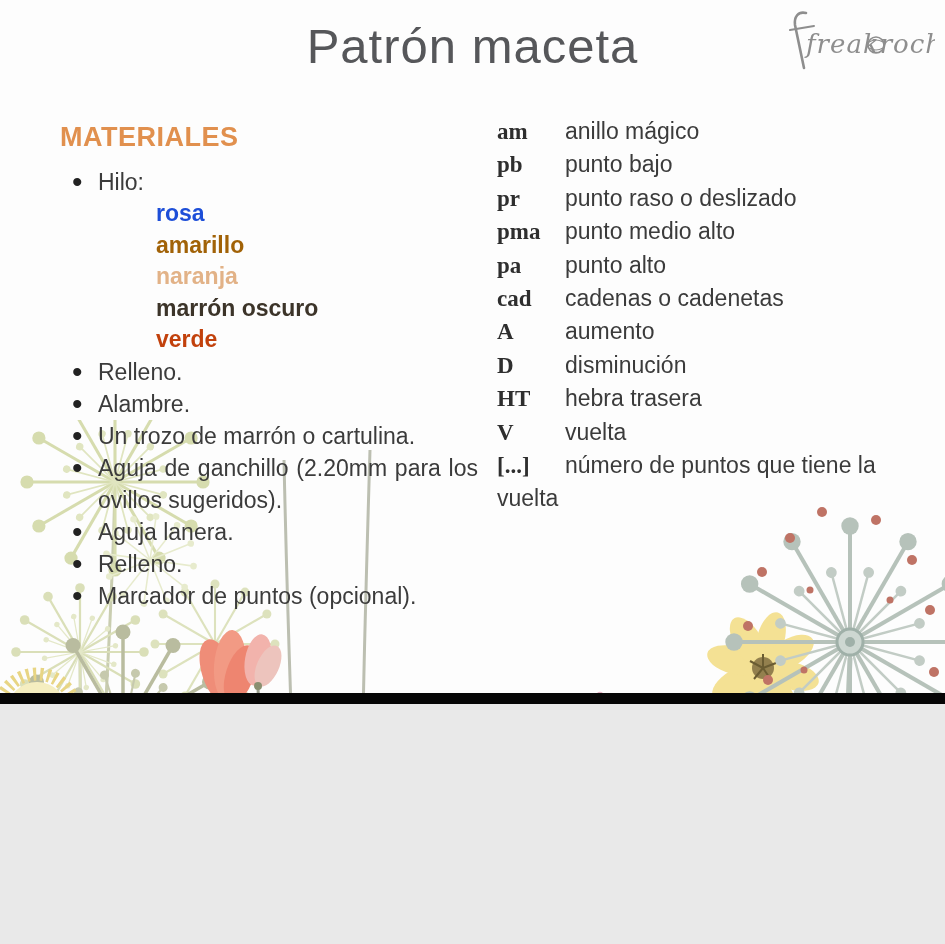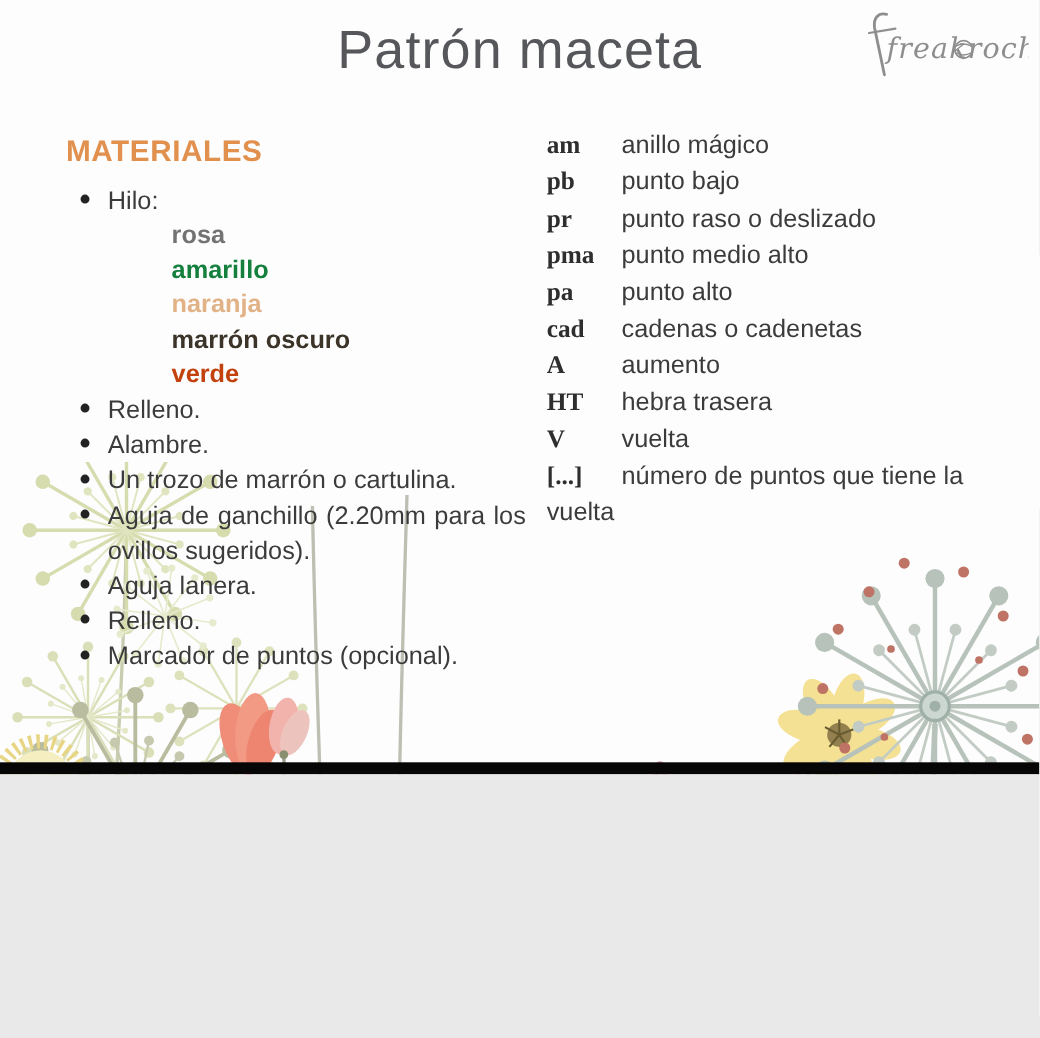--- a/index.html
+++ b/index.html
@@ -75,22 +75,22 @@
     <circle cx="106" cy="37" r="8" fill="none" stroke="#8e8e8e" stroke-width="1.6"></circle>
     <path d="M99,34 q7,-4 14,0 M99,40 q7,4 14,0" stroke="#8e8e8e" stroke-width="1.2" fill="none"></path>
   </svg>
 
   <div class="materials">
     <div class="section-heading" style="color: rgb(225, 144, 78);">MATERIALES</div>
     <ul>
       <li>
         <span>Hilo:</span>
         <div class="yarn-colors">
-          <div style="color: #737373;">rosa</div>
-          <div style="color: #15803d;">amarillo</div>
+          <div style="color: #1d4ed8;">rosa</div>
+          <div style="color: #a16207;">amarillo</div>
           <div style="color: rgb(226, 178, 135);">naranja</div>
           <div style="color: rgb(60, 52, 41);">marrón oscuro</div>
           <div style="color: #c2410c;">verde</div>
         </div>
       </li>
       <li>Relleno.</li>
       <li>Alambre.</li>
       <li>Un trozo de marrón o cartulina.</li>
       <li>Aguja de ganchillo (2.20mm para los ovillos sugeridos).</li>
       <li>Aguja lanera.</li>
@@ -101,20 +101,21 @@
 
   <div class="abbr-section">
     <div class="abbr-rows">
       <div class="abbr-row"><span class="abbr">am</span><span class="meaning">anillo mágico</span></div>
       <div class="abbr-row"><span class="abbr">pb</span><span class="meaning">punto bajo</span></div>
       <div class="abbr-row"><span class="abbr">pr</span><span class="meaning">punto raso o deslizado</span></div>
       <div class="abbr-row"><span class="abbr">pma</span><span class="meaning">punto medio alto</span></div>
       <div class="abbr-row"><span class="abbr">pa</span><span class="meaning">punto alto</span></div>
       <div class="abbr-row"><span class="abbr">cad</span><span class="meaning">cadenas o cadenetas</span></div>
       <div class="abbr-row"><span class="abbr">A</span><span class="meaning">aumento</span></div>
+      <div class="abbr-row"><span class="abbr">D</span><span class="meaning">disminución</span></div>
       <div class="abbr-row"><span class="abbr">HT</span><span class="meaning">hebra trasera</span></div>
       <div class="abbr-row"><span class="abbr">V</span><span class="meaning">vuelta</span></div>
       <div class="abbr-row"><span class="abbr">[...]</span><span class="meaning">número de puntos que tiene la vuelta</span></div>
     </div>
   </div>
 
   <div class="watermark">By freakrochet</div>
 
   <button class="mute-button" style="background-color: rgb(62, 62, 62);">
     <svg width="48" height="48" viewBox="0 0 48 48">

